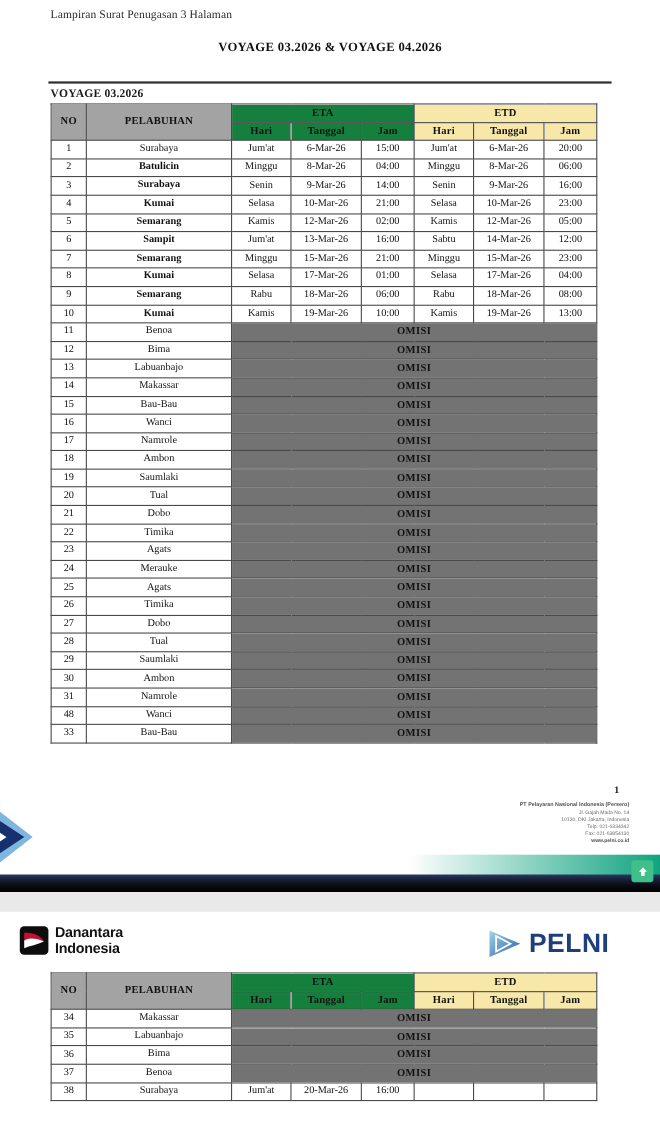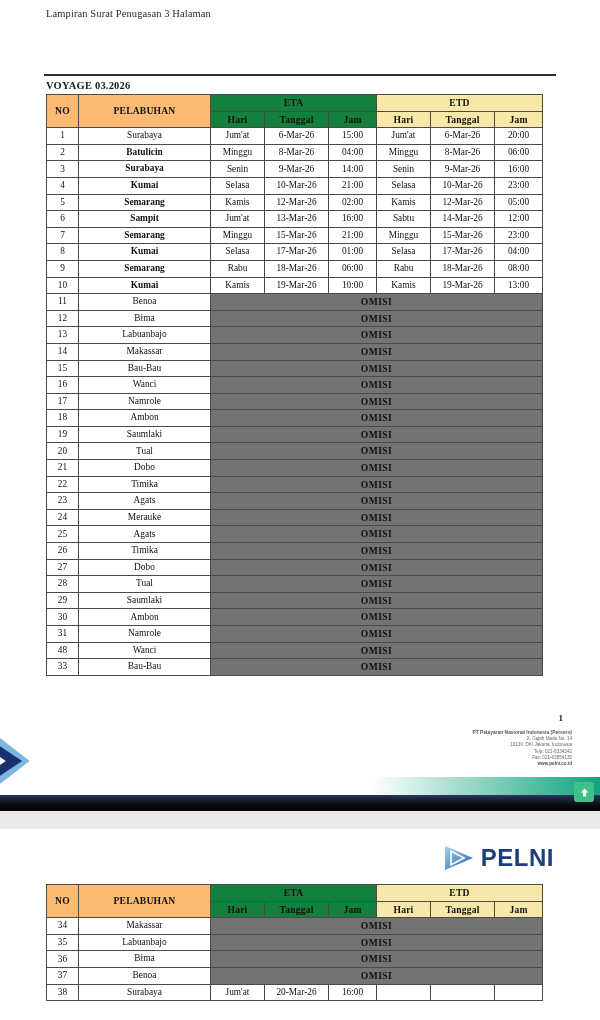--- a/index.html
+++ b/index.html
@@ -77,21 +77,21 @@
     vertical-align: middle;
     line-height: 1;
     overflow: hidden;
     white-space: nowrap;
   }
   .sched th {
     font-weight: bold;
     font-size: 9.6px;
     letter-spacing: .2px;
   }
-  .h-green  { background: #fdba74; }
+  .h-green  { background: #a3a3a3; }
   .h-blue   { background: #15803d; }
   .h-yellow { background: #f7e7a8; }
 
   .c-no   { width: 32px; }
   .c-port { width: 132px; text-align: left; padding-left: 6px; }
   .c-hari { width: 54px; }
   .c-tgl  { width: 64px; }
   .c-jam  { width: 48px; }
 
   td.c-port { font-size: 9.4px; }
@@ -200,20 +200,21 @@
   }
 </style>
 </head>
 <body>
 
 <div class="page1">
 
   <div class="topnote">Lampiran Surat Penugasan 3 Halaman</div>
 
   <div class="title-block">
+    <div class="title-line">VOYAGE 03.2026 &amp; VOYAGE 04.2026</div>
   </div>
 
   <div class="rule"></div>
 
   <div class="voyage-label">VOYAGE 03.2026</div>
 
   <table class="sched" id="table1" style="left:46px; top:94px;">
     <thead>
       <tr>
         <th class="c-no h-green" rowspan="2">NO</th>
@@ -471,20 +472,32 @@
     <svg width="11" height="11" viewBox="0 0 11 11">
       <path d="M5.5 1.5 L9.2 5.4 H7.1 V9.4 H3.9 V5.4 H1.8 Z" fill="#ffffff"></path>
     </svg>
   </div>
 </div>
 
 <div class="gap-white"></div>
 
 <div class="page2">
 
+  <div class="dlogo">
+    <div class="dlogo-mark">
+      <svg width="26" height="26" viewBox="0 0 26 26">
+        <path d="M4 6 C12 5, 20 9, 22 14 C16 11, 9 10, 4 13 Z" fill="#c8102e"></path>
+        <path d="M4 13 C9 10, 16 11, 22 14 C16 17, 9 18, 4 20 Z" fill="#ffffff"></path>
+      </svg>
+    </div>
+    <div class="dlogo-text">
+      <div>Danantara</div>
+      <div>Indonesia</div>
+    </div>
+  </div>
 
   <div class="pelni-logo">
     <svg width="34" height="30" viewBox="0 0 34 30">
       <defs>
         <linearGradient id="pg" x1="0" y1="0" x2="1" y2="1">
           <stop offset="0%" stop-color="#9fd5e8"></stop>
           <stop offset="100%" stop-color="#2d5ea8"></stop>
         </linearGradient>
       </defs>
       <path d="M3 3 L31 15 L3 27 Z" fill="url(#pg)"></path>

